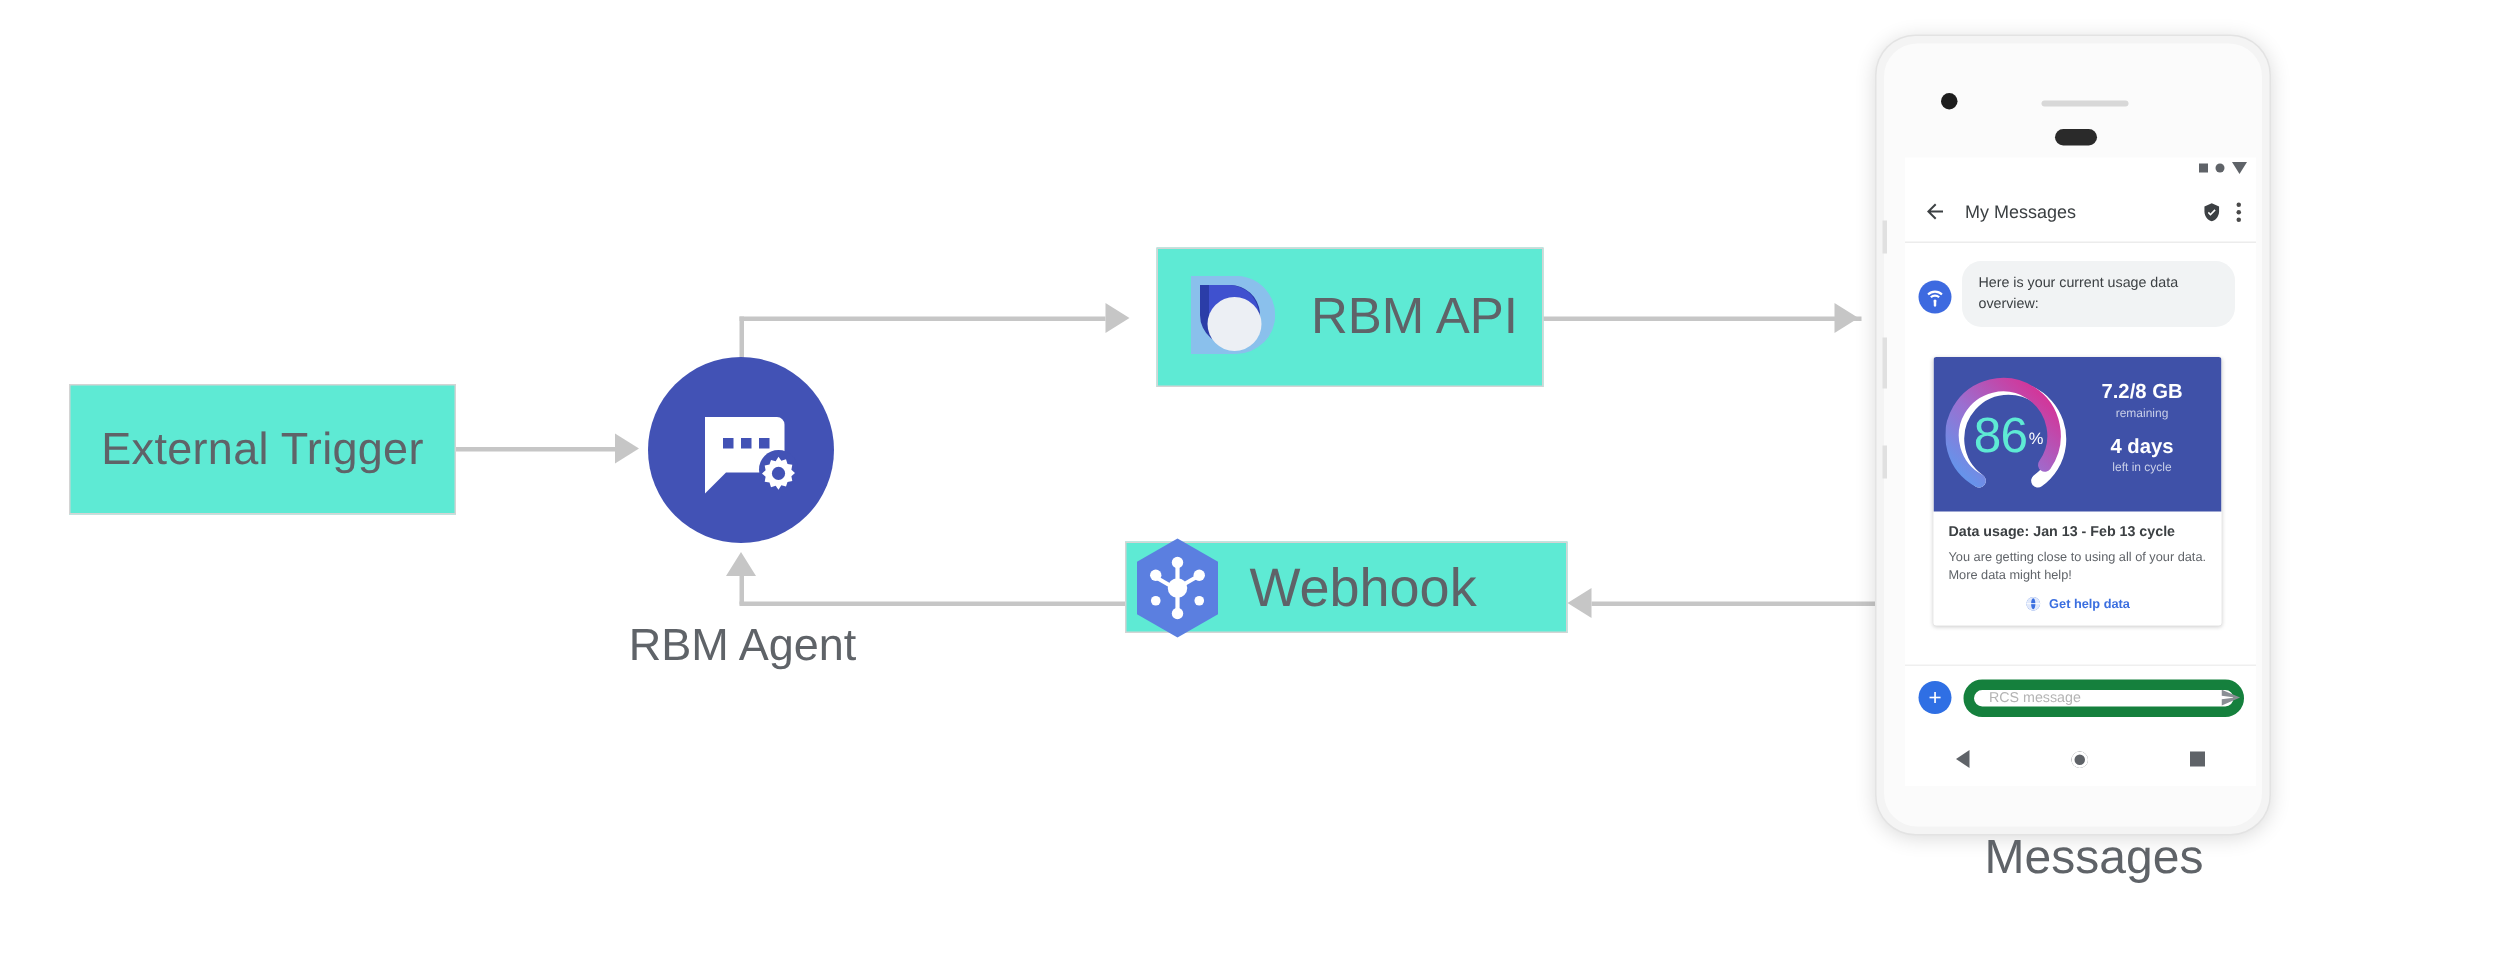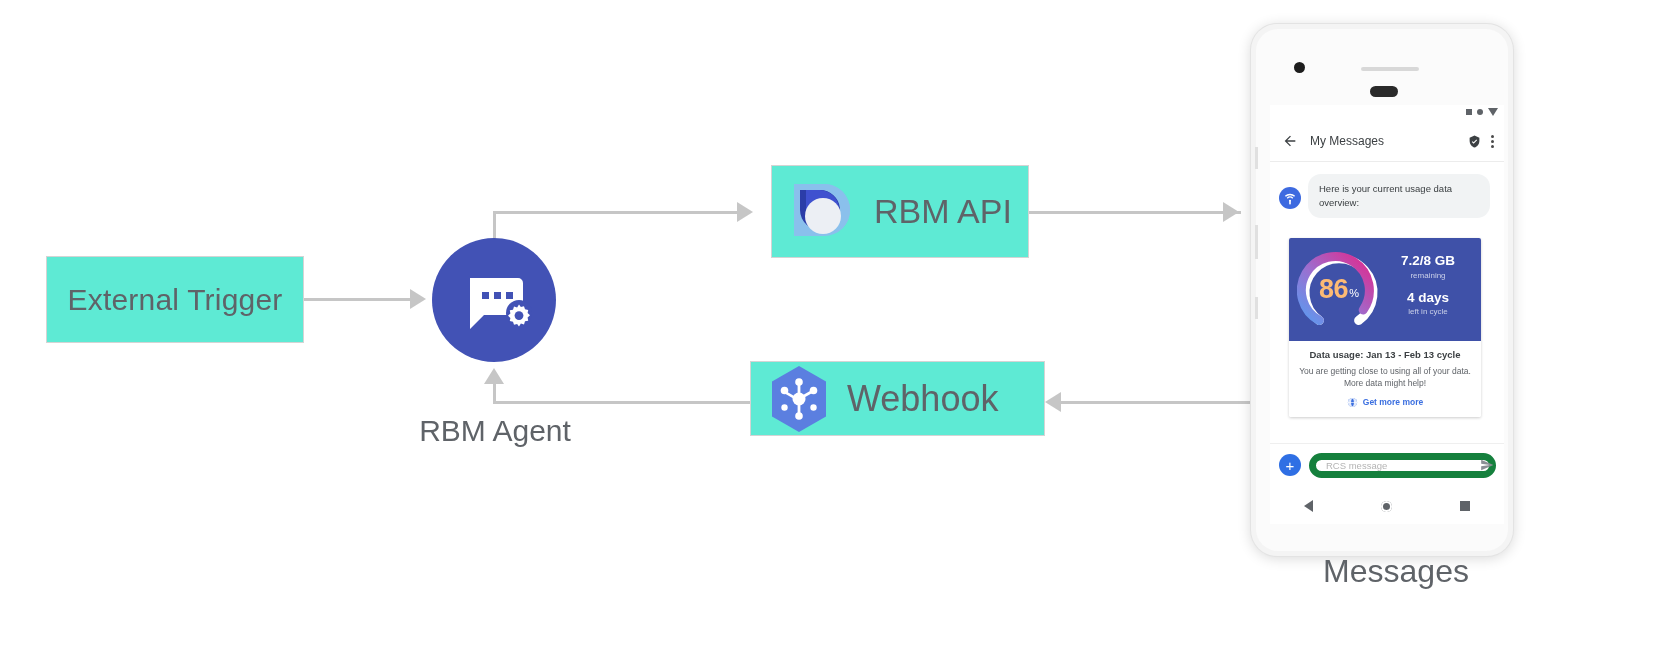--- a/index.html
+++ b/index.html
@@ -12,21 +12,21 @@
   .flowbox{position:absolute;border:1px solid #d4d4d4;background:#5eead4;
            display:flex;align-items:center;box-sizing:border-box;}
   .flowbox .lbl{color:#5f6368;font-weight:300;white-space:nowrap;}
 
   #external-trigger{left:46px;top:256px;width:258px;height:87px;justify-content:center;}
   #external-trigger .lbl{font-size:30px;letter-spacing:.2px;}
 
   #rbm-api-box{left:771px;top:165px;width:258px;height:93px;padding-left:14px;}
   #rbm-api-box .lbl{font-size:34px;margin-left:16px;}
 
-  #webhook-box{left:750px;top:361px;width:295px;height:75px;padding-left:14px;}
+  #webhook-box{left:750px;top:361px;width:295px;height:61px;}
   #webhook-box .lbl{font-size:36px;margin-left:14px;}
 
   
   #rbm-agent-node{position:absolute;left:432px;top:238px;width:124px;height:124px;
                   border-radius:50%;background:#4252b5;}
   #rbm-agent-label{position:absolute;left:380px;top:414px;width:230px;text-align:center;
                    font-size:30px;font-weight:300;color:#5f6368;}
 
   
   #messages-label{position:absolute;left:1250px;top:553px;width:292px;text-align:center;
@@ -87,26 +87,26 @@
               max-width:160px;}
   #msg-bubble span{font-size:9.5px;line-height:1.45;color:#3c4043;display:block;}
 
   
   #rich-card{position:absolute;left:19px;top:76px;width:192px;background:#fff;
              box-shadow:0 1px 3px rgba(0,0,0,.2);border-radius:2px;overflow:hidden;}
   #card-hero{position:relative;height:103px;background:#3f51a8;display:flex;align-items:center;}
   #gauge-wrap{position:relative;width:84px;height:84px;margin-left:8px;}
   #gauge-pct{position:absolute;left:0;top:0;width:84px;height:84px;display:flex;
              align-items:center;justify-content:center;}
-  #gauge-pct b{font-size:27px;color:#fdba74;font-weight:700;letter-spacing:-.5px;}
+  #gauge-pct b{font-size:33px;color:#5eead4;font-weight:400;letter-spacing:-.5px;}
   #gauge-pct i{font-size:11px;color:#fff;font-style:normal;margin-left:1px;margin-top:7px;}
   #hero-right{flex:1;text-align:center;padding-right:6px;}
   .hero-big{font-size:13.5px;color:#ffffff;font-weight:700;line-height:1.2;}
   .hero-sub{font-size:8px;color:#c9cfe8;margin-top:1px;margin-bottom:10px;}
-  #card-body{padding:8px 10px 9px 10px;background:#fff;text-align:center;}
+  #card-body{padding:8px 10px 9px 10px;background:#fff;}
   #card-title{font-size:9.5px;font-weight:700;color:#3c4043;line-height:1.35;}
   #card-desc{font-size:8.5px;color:#5f6368;line-height:1.42;margin-top:3px;}
   #card-action{margin-top:8px;display:flex;align-items:center;justify-content:center;gap:5px;}
   #card-action span{font-size:8.5px;color:#3b6fe0;font-weight:700;}
 
   
   #composer{position:absolute;left:0;bottom:38px;width:234px;height:42px;background:#fff;
             display:flex;align-items:center;border-top:1px solid #efefef;}
   #plus-btn{margin-left:9px;width:22px;height:22px;border-radius:50%;background:#2f6fe4;
             display:flex;align-items:center;justify-content:center;color:#fff;font-size:15px;
@@ -276,21 +276,21 @@
             </div>
             <div id="card-body">
               <div id="card-title">Data usage: Jan 13 - Feb 13 cycle</div>
               <div id="card-desc">You are getting close to using all of your data. More data might help!</div>
               <div id="card-action">
                 <svg width="11" height="11" viewBox="0 0 24 24">
                   <circle cx="12" cy="12" r="10" fill="#3b6fe0"></circle>
                   <path d="M12 2a10 10 0 0 0 0 20 10 10 0 0 0 0-20zm0 2c1.7 0 3.1 3.6 3.1 8s-1.4 8-3.1 8-3.1-3.6-3.1-8S10.3 4 12 4z" fill="#ffffff" opacity=".85"></path>
                   <rect x="2" y="11" width="20" height="1.6" fill="#ffffff" opacity=".85"></rect>
                 </svg>
-                <span>Get more more</span>
+                <span>Get help data</span>
               </div>
             </div>
           </div>
         </div>
 
         <div id="composer">
           <div id="plus-btn">+</div>
           <div id="rcs-input">
             <span>RCS message</span>
             <svg id="send-btn" width="14" height="14" viewBox="0 0 24 24">

